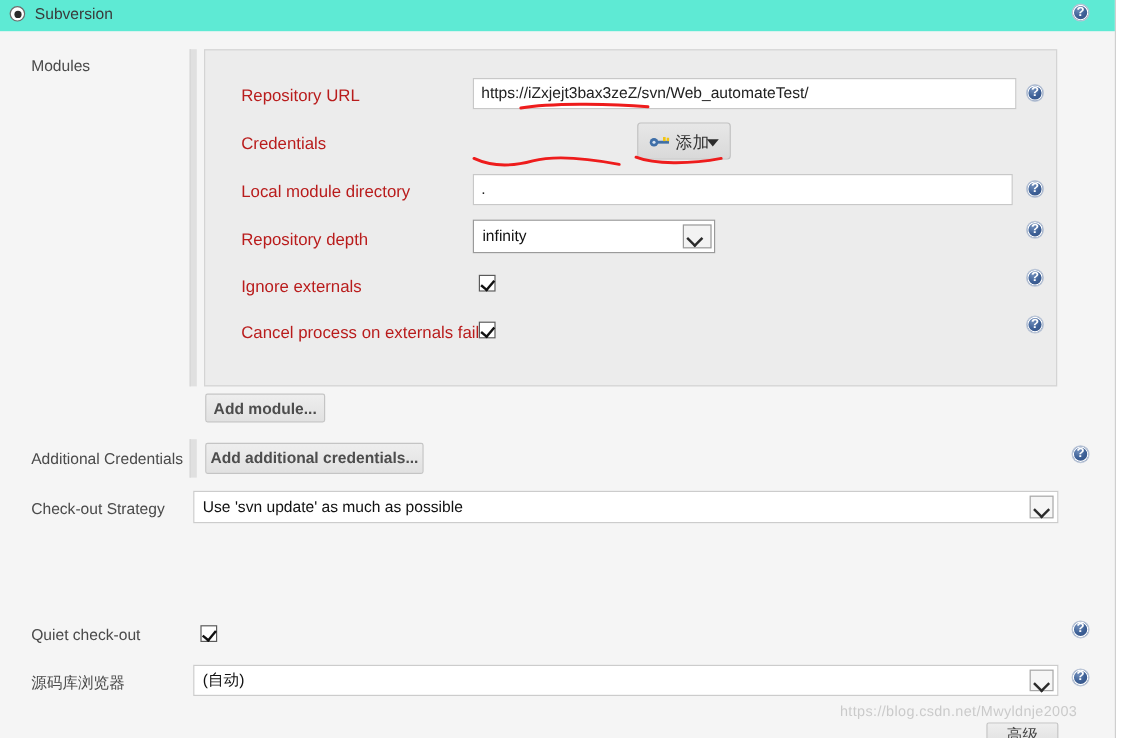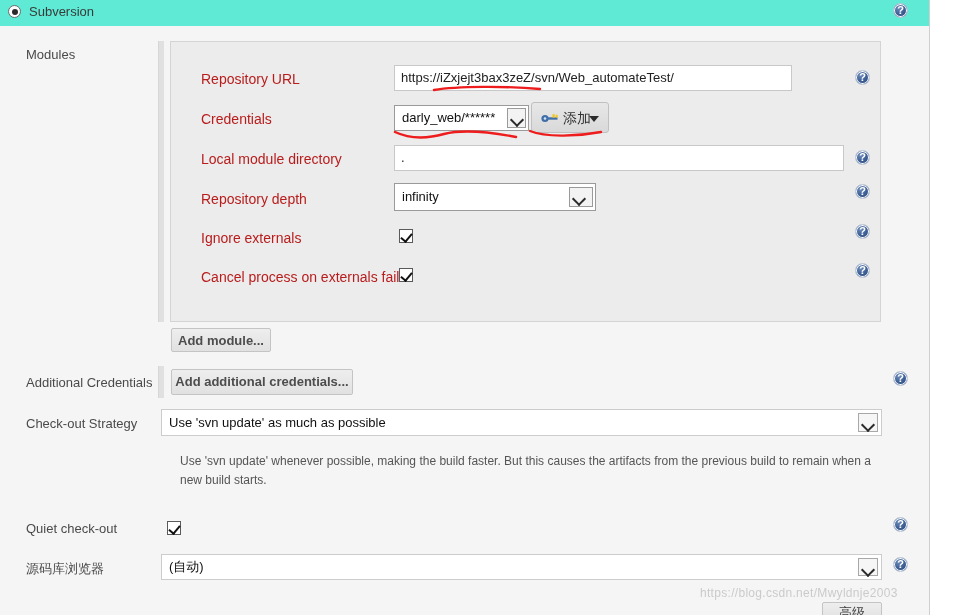--- a/index.html
+++ b/index.html
@@ -298,27 +298,23 @@
     <div id="scm-label">Subversion</div>
   </div>
   <div class="help-icon" style="left:893px; top:3px;"></div>
 
   <div class="sep-bar" style="left:158px; top:41px; height:281px;"></div>
   <div class="row-label" style="left:26px; top:47px;">Modules</div>
 
   <div id="modules-panel">
 
     <div class="panel-label" style="left:30px; top:29px;">Repository URL</div>
-    <div class="text-input" style="left:223px; top:23px; width:398px;">https://iZxjejt3bax3zeZ/svn/Web_automateTest/</div>
+    <div class="text-input" style="left:223px; top:23px; width:453px;">https://iZxjejt3bax3zeZ/svn/Web_automateTest/</div>
 
     <div class="panel-label" style="left:30px; top:69px;">Credentials</div>
-    <div class="select-box" style="left:223px; top:63px; width:135px;">
-      <span class="sel-text">darly_web/******</span>
-      <span class="sel-arrow"></span>
-    </div>
     <div class="btn-cred" style="left:360px; top:60px; width:78px; height:31px;">
       <svg class="key-icon" viewBox="0 0 18 10">
         <circle cx="4" cy="5.5" r="3.6" fill="#3f6fa8"></circle>
         <circle cx="4" cy="5.5" r="1.3" fill="#d8e4f2"></circle>
         <rect x="6.5" y="4.3" width="10" height="2.4" fill="#3f6fa8"></rect>
         <rect x="11.5" y="1.2" width="2.2" height="3.4" fill="#f2c512"></rect>
         <rect x="14.6" y="1.8" width="2" height="2.8" fill="#f2c512"></rect>
       </svg>
       <span class="cred-text">添加</span>
       <span class="cred-caret"></span>
@@ -351,21 +347,20 @@
   <div class="sep-bar" style="left:158px; top:366px; height:32px;"></div>
   <div class="row-label" style="left:26px; top:375px;">Additional Credentials</div>
   <div class="btn" style="left:171px; top:369px; width:182px; height:26px; line-height:24px;text-align:center;">Add additional credentials...</div>
   <div class="help-icon" style="left:893px; top:371px;"></div>
 
   <div class="row-label" style="left:26px; top:416px;">Check-out Strategy</div>
   <div class="select-box select-light" style="left:161px; top:409px; width:721px; height:27px;">
     <span class="sel-text" style="line-height:25px;">Use 'svn update' as much as possible</span>
     <span class="sel-arrow" style="top:3px; right:3px; width:20px; height:19px; background:#f6f6f6; border:1px solid #a8a8a8;"></span>
   </div>
-  <div class="desc-text" style="left:180px; top:452px; width:710px;">Use 'svn update' whenever possible, making the build faster. But this causes the artifacts from the previous build to remain when a new build starts.</div>
 
   <div class="row-label" style="left:26px; top:521px;">Quiet check-out</div>
   <div class="checkbox checked" style="left:167px; top:521px;"></div>
   <div class="help-icon" style="left:893px; top:517px;"></div>
 
   <div class="row-label" style="left:26px; top:560px;">源码库浏览器</div>
   <div class="select-box select-light" style="left:161px; top:554px; width:721px; height:26px;">
     <span class="sel-text">(自动)</span>
     <span class="sel-arrow" style="top:3px; right:3px; width:20px; height:18px; background:#f6f6f6; border:1px solid #a8a8a8;"></span>
   </div>

